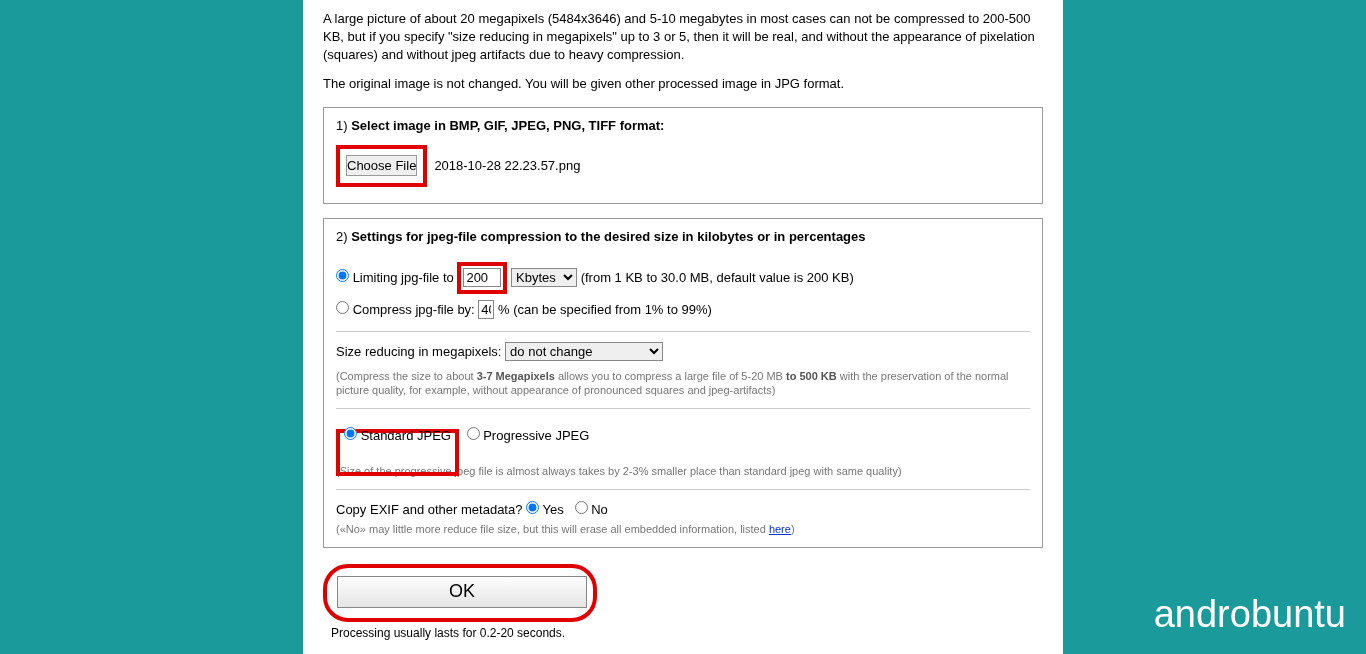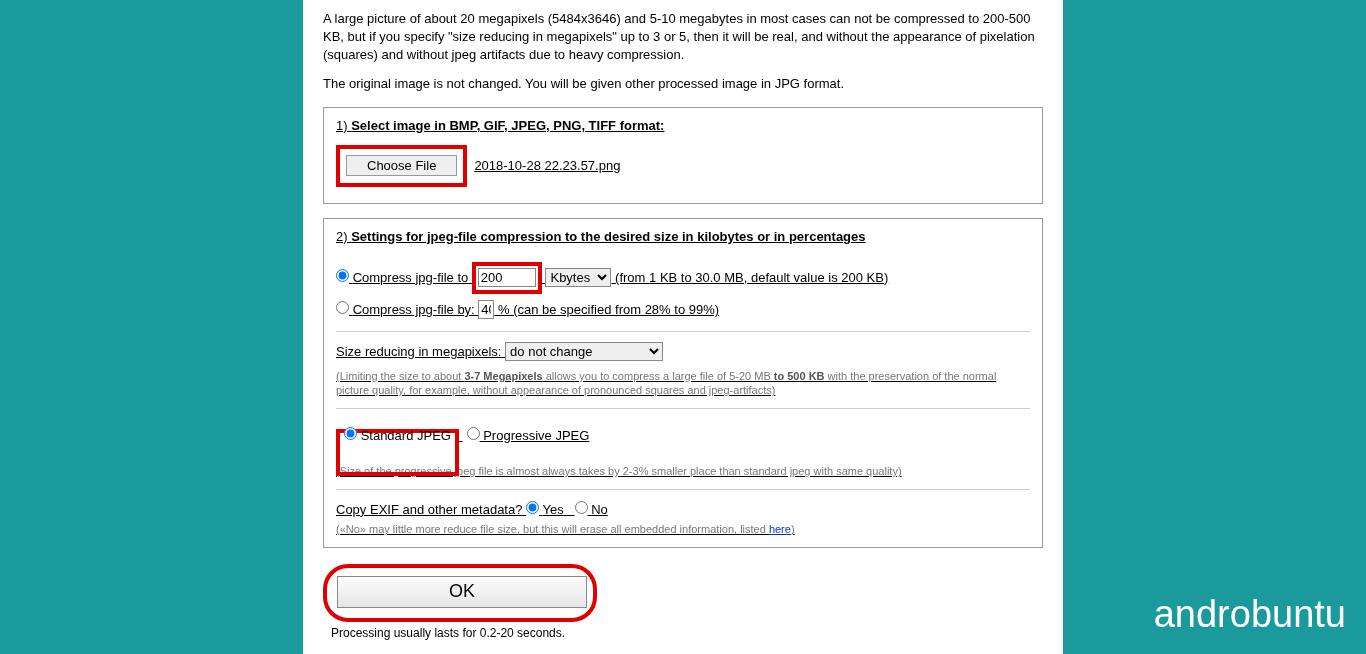--- a/index.html
+++ b/index.html
@@ -21,33 +21,32 @@
   min-height: 654px;
 }
 .intro p {
   line-height: 1.4;
   margin-bottom: 10px;
 }
 fieldset {
   border: 1px solid #999;
   padding: 10px 12px;
   margin-top: 14px;
-  text-decoration: underline;
 }
 fieldset .legend-line {
   font-size: 13px;
   margin-bottom: 12px;
 }
 fieldset .legend-line .num { font-weight: normal; }
 fieldset .legend-line b { font-weight: bold; }
 .row { margin-bottom: 6px; line-height: 1.6; }
 .file-btn {
   font-family: Arial;
   font-size: 13px;
-  padding: 2px 20px;
+  padding: 2px 0;
   background: #efefef;
   border: 1px solid #999;
   cursor: pointer;
   text-align: right;
 }
 input[type="text"] {
   font-family: Arial;
   font-size: 13px;
   border: 1px solid #888;
   padding: 1px 2px;
@@ -119,47 +118,47 @@
     </div>
   </fieldset>
 
   <fieldset>
     <div class="legend-line">
       <span class="num">2) </span><b>Settings for jpeg-file compression to the desired size in kilobytes or in percentages</b>
     </div>
 
     <div class="row">
       <input type="radio" name="mode" checked="" style="">
-      <span>Compress jpg-file to </span>
+      <span>Limiting jpg-file to </span>
       <span class="highlight-inner" style="padding:2px 2px;">
-        <input type="text" style="width: 58px;" value="200">
+        <input type="text" style="width: 38px;" value="200">
       </span>
       <select style="width:66px;margin-top:12px;">
         <option>Kbytes</option>
       </select>
       <span> (from 1 KB to 30.0 MB, default value is 200 KB)</span>
     </div>
 
     <div class="row">
       <input type="radio" name="mode" style="">
       <span>Compress jpg-file by: </span>
       <input type="text" style="width: 16px;" value="40">
-      <span>% (can be specified from 28% to 99%)</span>
+      <span>% (can be specified from 1% to 99%)</span>
     </div>
 
     <hr class="sep">
 
     <div class="row">
       <span>Size reducing in megapixels: </span>
       <select style="width:158px;">
         <option>do not change</option>
       </select>
     </div>
     <div class="hint">
-      <span>(Limiting the size to about </span><span class="b">3-7 Megapixels</span><span> allows you to compress a large file of 5-20 MB </span><span class="b">to 500 KB</span><span> with the preservation of the normal picture quality, for example, without appearance of pronounced squares and jpeg-artifacts)</span>
+      <span>(Compress the size to about </span><span class="b">3-7 Megapixels</span><span> allows you to compress a large file of 5-20 MB </span><span class="b">to 500 KB</span><span> with the preservation of the normal picture quality, for example, without appearance of pronounced squares and jpeg-artifacts)</span>
     </div>
 
     <hr class="sep">
 
     <div class="row" style="margin-bottom:0;">
       <span class="highlight-inner" style="padding:3px 4px 16px 4px; position:relative; top:10px;">
         <span style="position:relative; top:-10px;">
         <input type="radio" name="jpegtype" checked="" style="">
         <span>Standard JPEG</span>
         </span>

